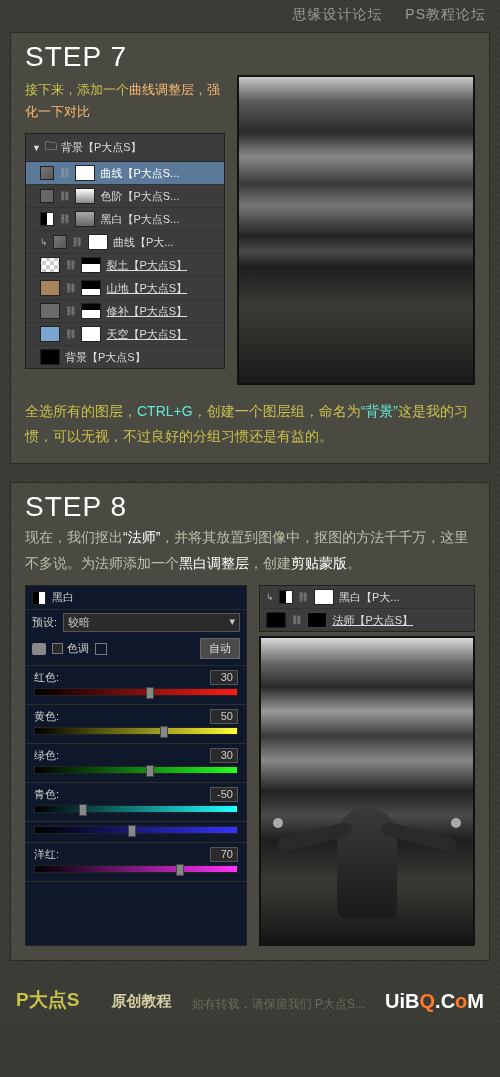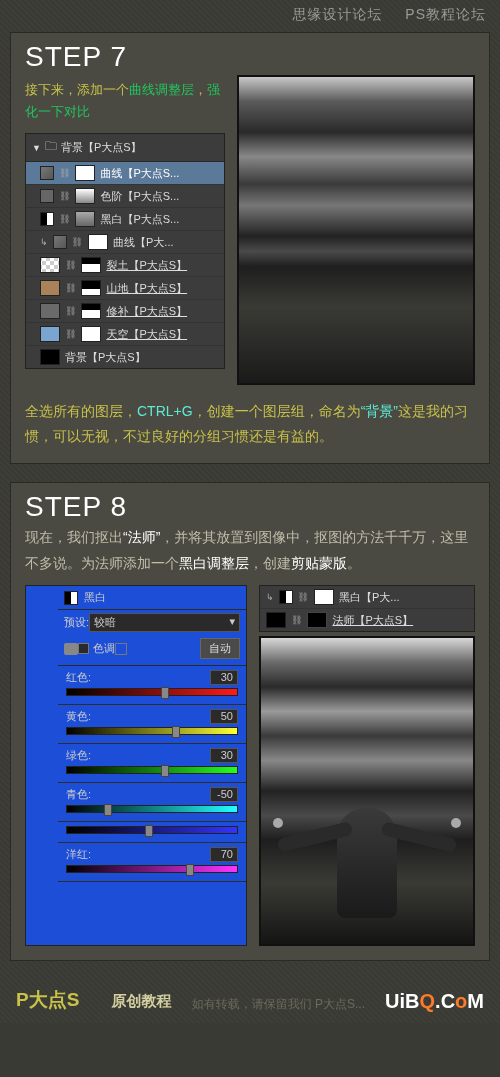--- a/index.html
+++ b/index.html
@@ -6,21 +6,21 @@
 body{background:#3a3a35;width:500px;color:#bfbdaa;font-size:13px;}
 .page{background:repeating-linear-gradient(45deg,#3e3e38 0,#3e3e38 2px,#3a3a34 2px,#3a3a34 4px);padding:4px 10px 10px;}
 .topbar{text-align:right;font-size:14px;color:#999;letter-spacing:1px;padding:2px 4px;}
 .topbar span{margin-left:18px;}
 .panel{background:#4a4a42;border:1px solid #2a2a24;margin:6px 0 18px;padding:0;}
 .step-title{font-family:Impact,Arial,sans-serif;font-size:28px;color:#fff;letter-spacing:1px;padding:8px 14px 2px;}
 .s7-body{display:flex;padding:0 14px 14px;gap:12px;}
 .s7-left{flex:0 0 200px;}
 .s7-right{flex:1;}
 .para{line-height:1.7;margin:4px 0 10px;}
-.para em{font-style:normal;color:#22c55e;}
+.para em{font-style:normal;color:#fdba74;}
 .para .hl{color:#c8c14a;}
 .layers{background:#3c3c3c;border:1px solid #222;font-size:11px;color:#ddd;}
 .grp-head{background:#3c3c3c;padding:3px 6px;border-bottom:1px solid #2a2a2a;display:flex;align-items:center;gap:4px;}
 .grp-head .tri{font-size:9px;}
 .folder{font-size:12px;}
 .layer{display:flex;align-items:center;gap:5px;padding:3px 6px 3px 14px;border-bottom:1px solid #333;}
 .layer.sel{background:#5b7a9a;color:#fff;}
 .layer.last{border-bottom:none;}
 .ico{width:14px;height:14px;background:#888;display:inline-block;border:1px solid #222;}
 .ico.curves{background:linear-gradient(135deg,#777 0,#555 100%);}
@@ -44,23 +44,23 @@
 .link{font-size:9px;color:#aaa;}
 .preview{border:2px solid #111;background:#1a1a1a;width:100%;}
 .pv1{height:310px;background:linear-gradient(180deg,#c8c8c8 0%,#5a5a5a 8%,#2a2a2a 18%,#888 26%,#3a3a3a 35%,#777 42%,#222 52%,#4a4a4a 57%,#1e1e1e 62%,#3a3a35 75%,#1a1a1a 100%);}
 .s7-btm{padding:0 14px 14px;line-height:1.8;font-size:14px;}
 .s7-btm .hl{color:#c8c14a;}
 .s7-btm em{font-style:normal;color:#5eead4;}
 .s8-body{padding:0 14px 14px;}
 .s8-para{line-height:1.85;font-size:14px;margin-bottom:8px;}
 .s8-para em{font-style:normal;color:#fff;}
 .s8-cols{display:flex;gap:12px;}
-.bw-panel{flex:0 0 222px;background:#1d4ed8;border:1px solid #222;color:#ccc;font-size:11px;padding-left:32px;}
+.bw-panel{flex:0 0 222px;background:#0f172a;border:1px solid #222;color:#ccc;font-size:11px;}
 .bw-head{display:flex;align-items:center;gap:6px;padding:4px 6px;border-bottom:1px solid #2a2a2a;}
-.bw-row{display:flex;align-items:center;padding:3px 6px;gap:0;}
+.bw-row{display:flex;align-items:center;padding:3px 6px;gap:6px;}
 .bw-row.ctrl{border-bottom:1px solid #2a2a2a;padding-bottom:6px;}
 .sel-box{background:#2a2a2a;border:1px solid #555;padding:1px 4px;flex:1;font-size:11px;color:#ccc;display:flex;justify-content:space-between;}
 .auto-btn{background:#4a4a4a;border:1px solid #666;padding:2px 8px;font-size:11px;color:#ddd;}
 .checkbox{display:flex;align-items:center;gap:4px;}
 .cb{width:11px;height:11px;border:1px solid #777;background:#2a2a2a;}
 .slider-row{padding:4px 8px 8px;border-bottom:1px solid #2e2e2e;}
 .slider-top{display:flex;justify-content:space-between;font-size:11px;margin-bottom:3px;}
 .slider-val{background:#2a2a2a;border:1px solid #555;padding:0 4px;min-width:28px;text-align:right;}
 .slider-bar{height:8px;border:1px solid #222;position:relative;}
 .slider-bar .knob{position:absolute;top:-2px;width:8px;height:12px;background:#888;border:1px solid #444;}

